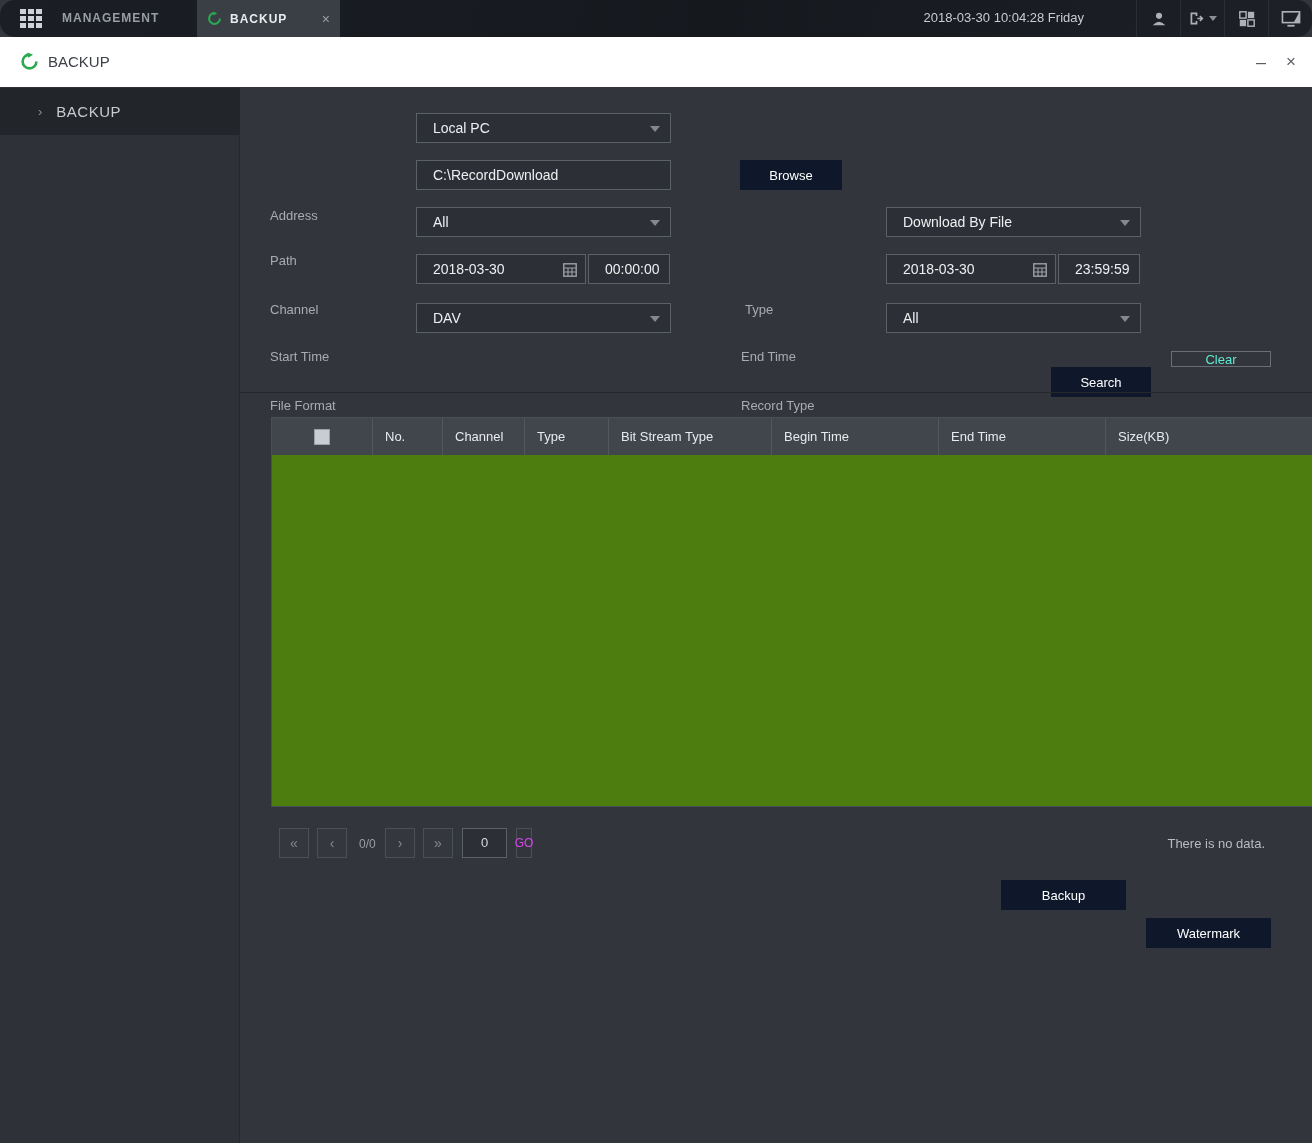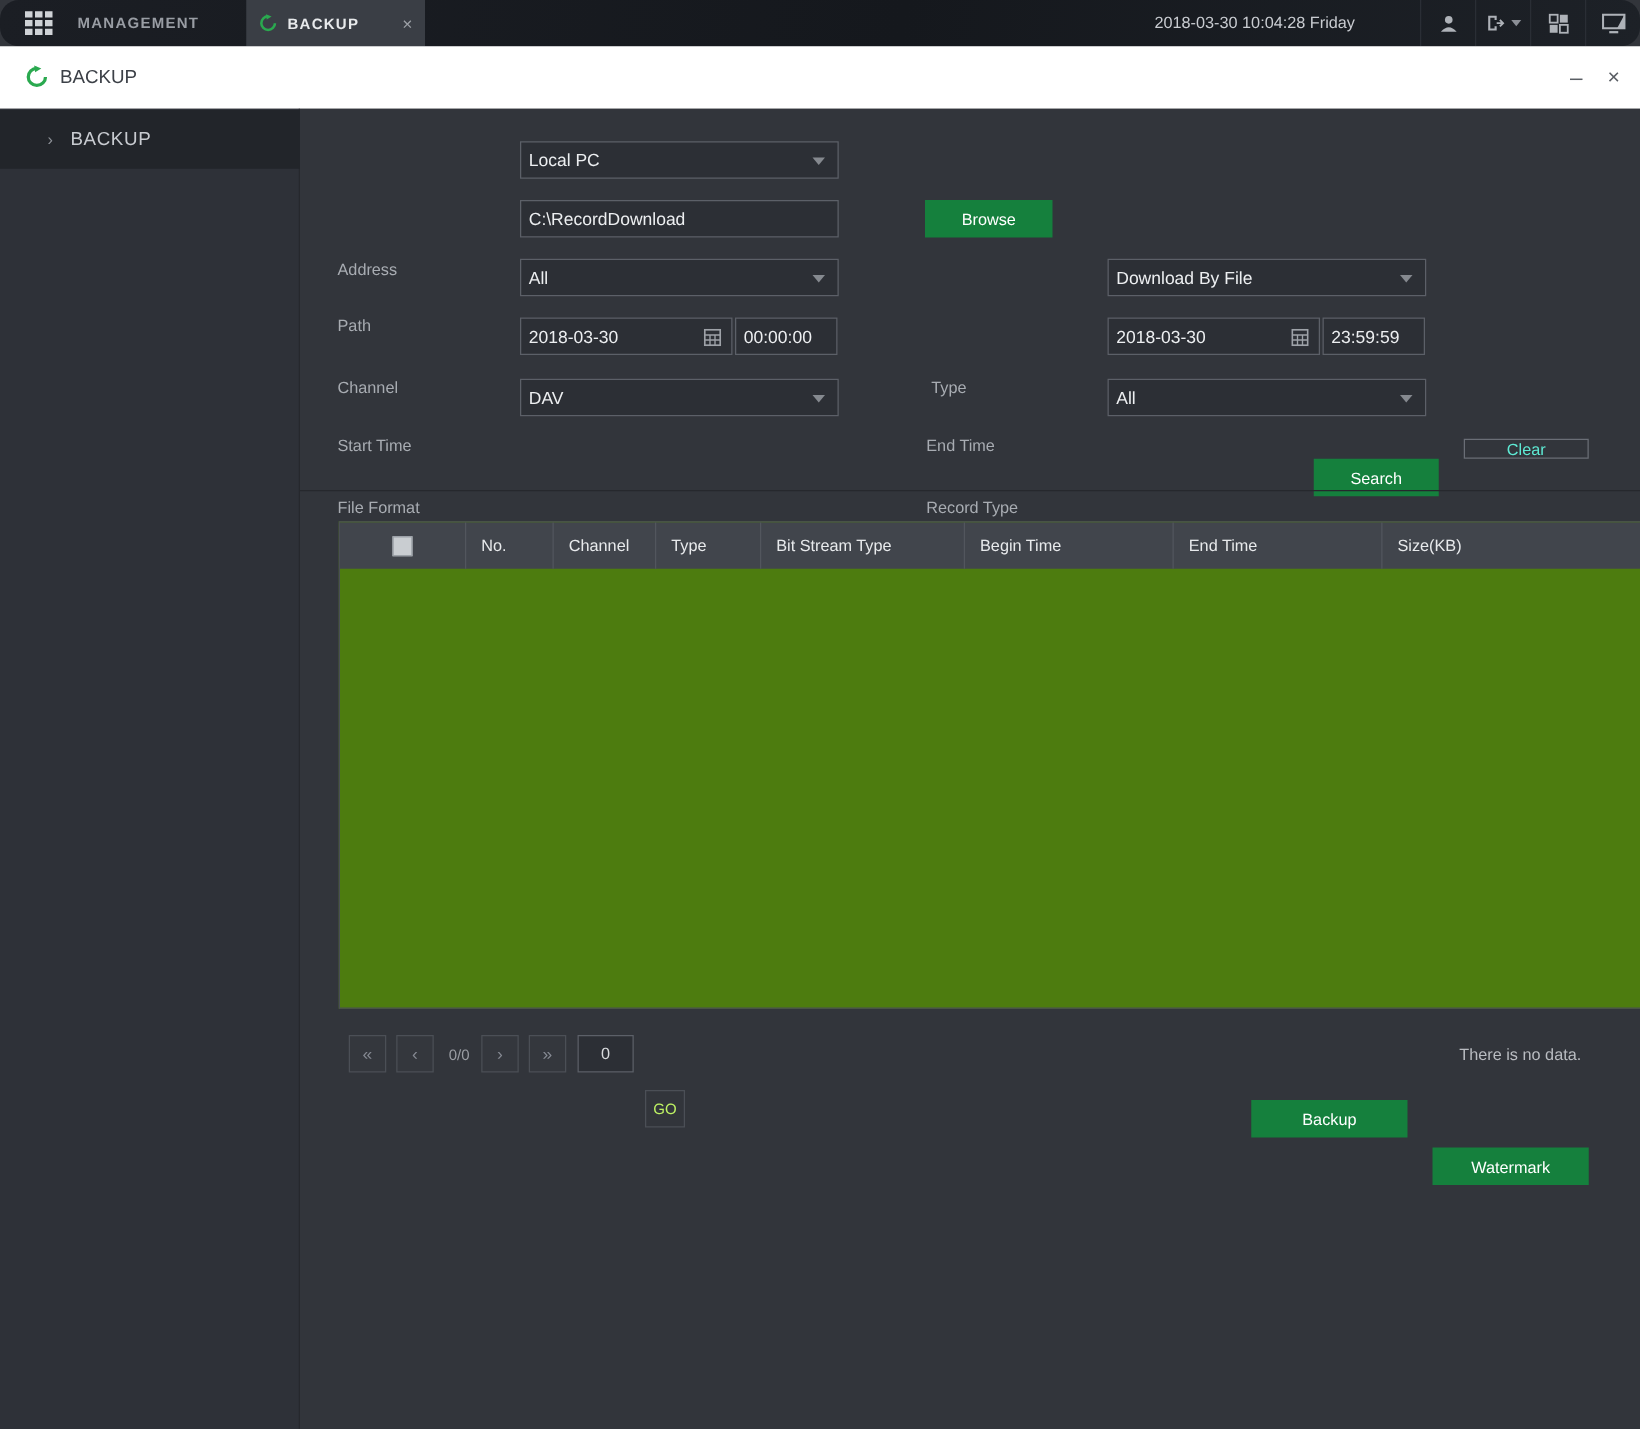--- a/index.html
+++ b/index.html
@@ -39,47 +39,47 @@
   .side-item { position:absolute; top:1px; left:0; width:240px; height:47px; background:#22252a;
                display:flex; align-items:center; cursor:pointer; }
   .side-item .chev { color:#8d9197; font-size:13px; margin:0 14px 0 38px; }
   .side-item .slabel { color:#c8cbd0; font-size:15px; letter-spacing:0.5px; }
 
   
   .main { position:absolute; top:87px; left:240px; width:1072px; height:1056px; background:#32353b; }
 
   .label { position:absolute; color:#a8acb2; font-size:13px; }
   .input { position:absolute; height:30px; background:#2c2f35; border:1px solid #5c6068; color:#edeff1;
-           font-size:14px; display:flex; align-items:center; padding:0 6px; cursor:pointer; }
+           font-size:14px; display:flex; align-items:center; padding:0 16px; cursor:pointer; }
   .input.text { cursor:text; }
   .caret { position:absolute; right:10px; top:12px; width:0; height:0;
            border-left:5px solid transparent; border-right:5px solid transparent; border-top:6px solid #85898f; }
   .cal { position:absolute; right:8px; top:8px; width:14px; height:14px; }
-  .btn-blue { position:absolute; height:30px; background:#15803d; color:#ffffff; font-size:13px; border:none;
+  .btn-blue { position:absolute; height:30px; background:#0f172a; color:#ffffff; font-size:13px; border:none;
               display:flex; align-items:center; justify-content:center; cursor:pointer; }
   .btn-ghost { position:absolute; height:16px; background:transparent; color:#5eead4; font-size:13px;
                border:1px solid #6a6e76; display:flex; align-items:center; justify-content:center; cursor:pointer; }
 
   .divider { position:absolute; left:0; top:392px; width:1072px; height:1px; background:#26282d; }
 
   
   .table { position:absolute; left:31px; top:330px; width:1128px; height:390px; border:1px solid #4a4e55; background:#4d7c0f; }
   .thead { display:flex; height:37px; background:#41454c; }
   .th { display:flex; align-items:center; padding-left:12px; color:#e8eaec; font-size:13px; border-left:1px solid #52565d; }
   .th.first { border-left:none; justify-content:center; padding-left:0; }
   .chk { width:16px; height:16px; background:#c9cdd1; border:1px solid #9aa0a6; cursor:pointer; }
 
   
   .pgbtn { position:absolute; width:30px; height:30px; background:#34373d; border:1px solid #4b4f56;
            color:#858992; font-size:14px; display:flex; align-items:center; justify-content:center; cursor:pointer; }
   .pginfo { position:absolute; color:#9b9ea4; font-size:12px; }
   .pginput { position:absolute; width:45px; height:30px; background:#2c2f35; border:1px solid #5c6068;
              color:#d8dadd; font-size:13px; text-align:center; line-height:28px; cursor:text; }
-  .pggo { position:absolute; width:32px; height:30px; background:transparent; border:1px solid #4b4f56;
-          color:#bef264; font-size:12px; display:flex; align-items:center; justify-content:center; cursor:pointer;margin-top:44px; }
+  .pggo { position:absolute; width:16px; height:30px; background:transparent; border:1px solid #4b4f56;
+          color:#d946ef; font-size:12px; display:flex; align-items:center; justify-content:center; cursor:pointer; }
   .nodata { position:absolute; color:#b9bcc1; font-size:13px; }
 </style>
 </head>
 <body>
 
 <div id="stage">
 
   <div class="taskbar">
     <div class="tb-grid-icon">
       <span></span>

